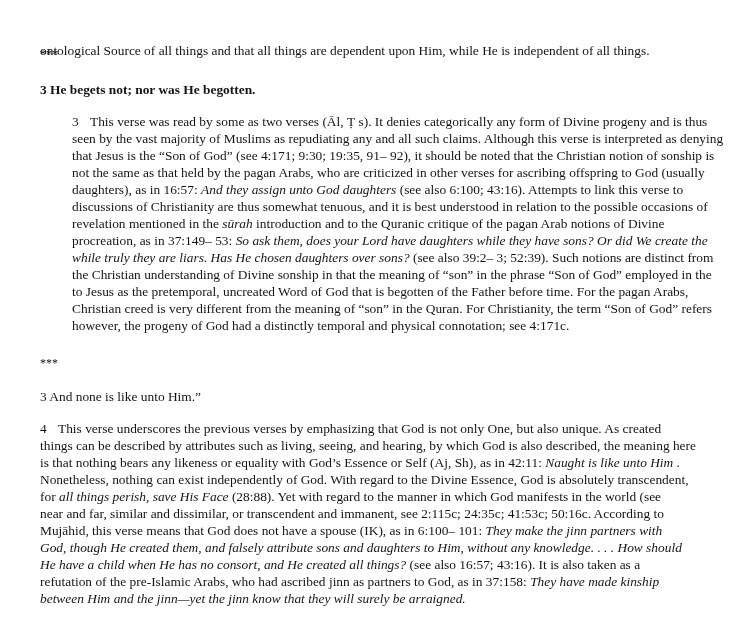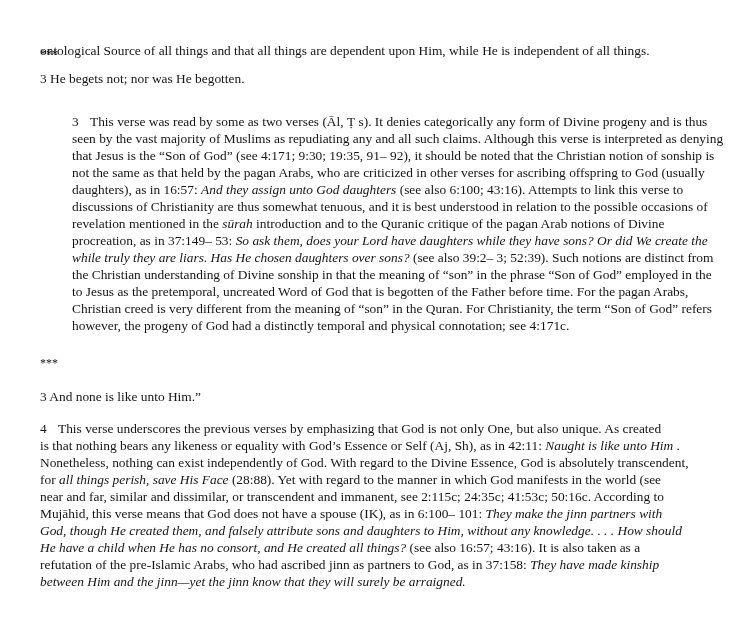--- a/index.html
+++ b/index.html
@@ -50,21 +50,21 @@
   </style>
 </head>
 <body>
 
 <div class="page">
 
   <div class="line-block" style="top:7px;margin-top:35px;">ontological Source of all things and that all things are dependent upon Him, while He is independent of all things.</div>
 
   <div class="line-block stars" style="top:46px;">***</div>
 
-  <div class="line-block" style="top:70px;">3 He begets not; nor was He begotten.</div>
+  <div class="line-block" style="top:81px;font-weight:bold;">3 He begets not; nor was He begotten.</div>
 
   <div class="para" style="top:113px;margin-left:32px;" id="v3">
       <span class="ln"><span class="num">3</span><span>This verse was read by some as two verses (Āl, Ṭ s). It denies categorically any form of Divine progeny and is thus</span></span>
       <span class="ln"><span>seen by the vast majority of Muslims as repudiating any and all such claims. Although this verse is interpreted as denying</span></span>
       <span class="ln"><span>that Jesus is the “Son of God” (see 4:171; 9:30; 19:35, 91– 92), it should be noted that the Christian notion of sonship is</span></span>
       <span class="ln"><span>not the same as that held by the pagan Arabs, who are criticized in other verses for ascribing offspring to God (usually</span></span>
       <span class="ln"><span>daughters), as in 16:57: </span><i>And they assign unto God daughters</i><span> (see also 6:100; 43:16). Attempts to link this verse to</span></span>
       <span class="ln"><span>discussions of Christianity are thus somewhat tenuous, and it is best understood in relation to the possible occasions of</span></span>
       <span class="ln"><span>revelation mentioned in the </span><i>sūrah</i><span> introduction and to the Quranic critique of the pagan Arab notions of Divine</span></span>
       <span class="ln"><span>procreation, as in 37:149– 53: </span><i>So ask them, does your Lord have daughters while they have sons? Or did We create the</i></span>
@@ -74,20 +74,21 @@
       <span class="ln"><span>Christian creed is very different from the meaning of “son” in the Quran. For Christianity, the term “Son of God” refers</span></span>
       <span class="ln"><span>however, the progeny of God had a distinctly temporal and physical connotation; see 4:171c.</span></span>
     </div>
 
   <div class="line-block stars" style="top:355px;">***</div>
 
   <div class="line-block" style="top:388px;">3 And none is like unto Him.”</div>
 
   <div class="para" style="top:420px;" id="v4">
       <span class="ln"><span class="num">4</span><span>This verse underscores the previous verses by emphasizing that God is not only One, but also unique. As created</span></span>
+      <span class="ln"><span>things can be described by attributes such as living, seeing, and hearing, by which God is also described, the meaning here</span></span>
       <span class="ln"><span>is that nothing bears any likeness or equality with God’s Essence or Self (Aj, Sh), as in 42:11: </span><i>Naught is like unto Him</i><span> .</span></span>
       <span class="ln"><span>Nonetheless, nothing can exist independently of God. With regard to the Divine Essence, God is absolutely transcendent,</span></span>
       <span class="ln"><span>for </span><i>all things perish, save His Face</i><span> (28:88). Yet with regard to the manner in which God manifests in the world (see</span></span>
       <span class="ln"><span>near and far, similar and dissimilar, or transcendent and immanent, see 2:115c; 24:35c; 41:53c; 50:16c. According to</span></span>
       <span class="ln"><span>Mujāhid, this verse means that God does not have a spouse (IK), as in 6:100– 101: </span><i>They make the jinn partners with</i></span>
       <span class="ln"><i>God, though He created them, and falsely attribute sons and daughters to Him, without any knowledge. . . . How should</i></span>
       <span class="ln"><i>He have a child when He has no consort, and He created all things?</i><span> (see also 16:57; 43:16). It is also taken as a</span></span>
       <span class="ln"><span>refutation of the pre-Islamic Arabs, who had ascribed jinn as partners to God, as in 37:158: </span><i>They have made kinship</i></span>
       <span class="ln"><i>between Him and the jinn—yet the jinn know that they will surely be arraigned.</i></span>
     </div>

